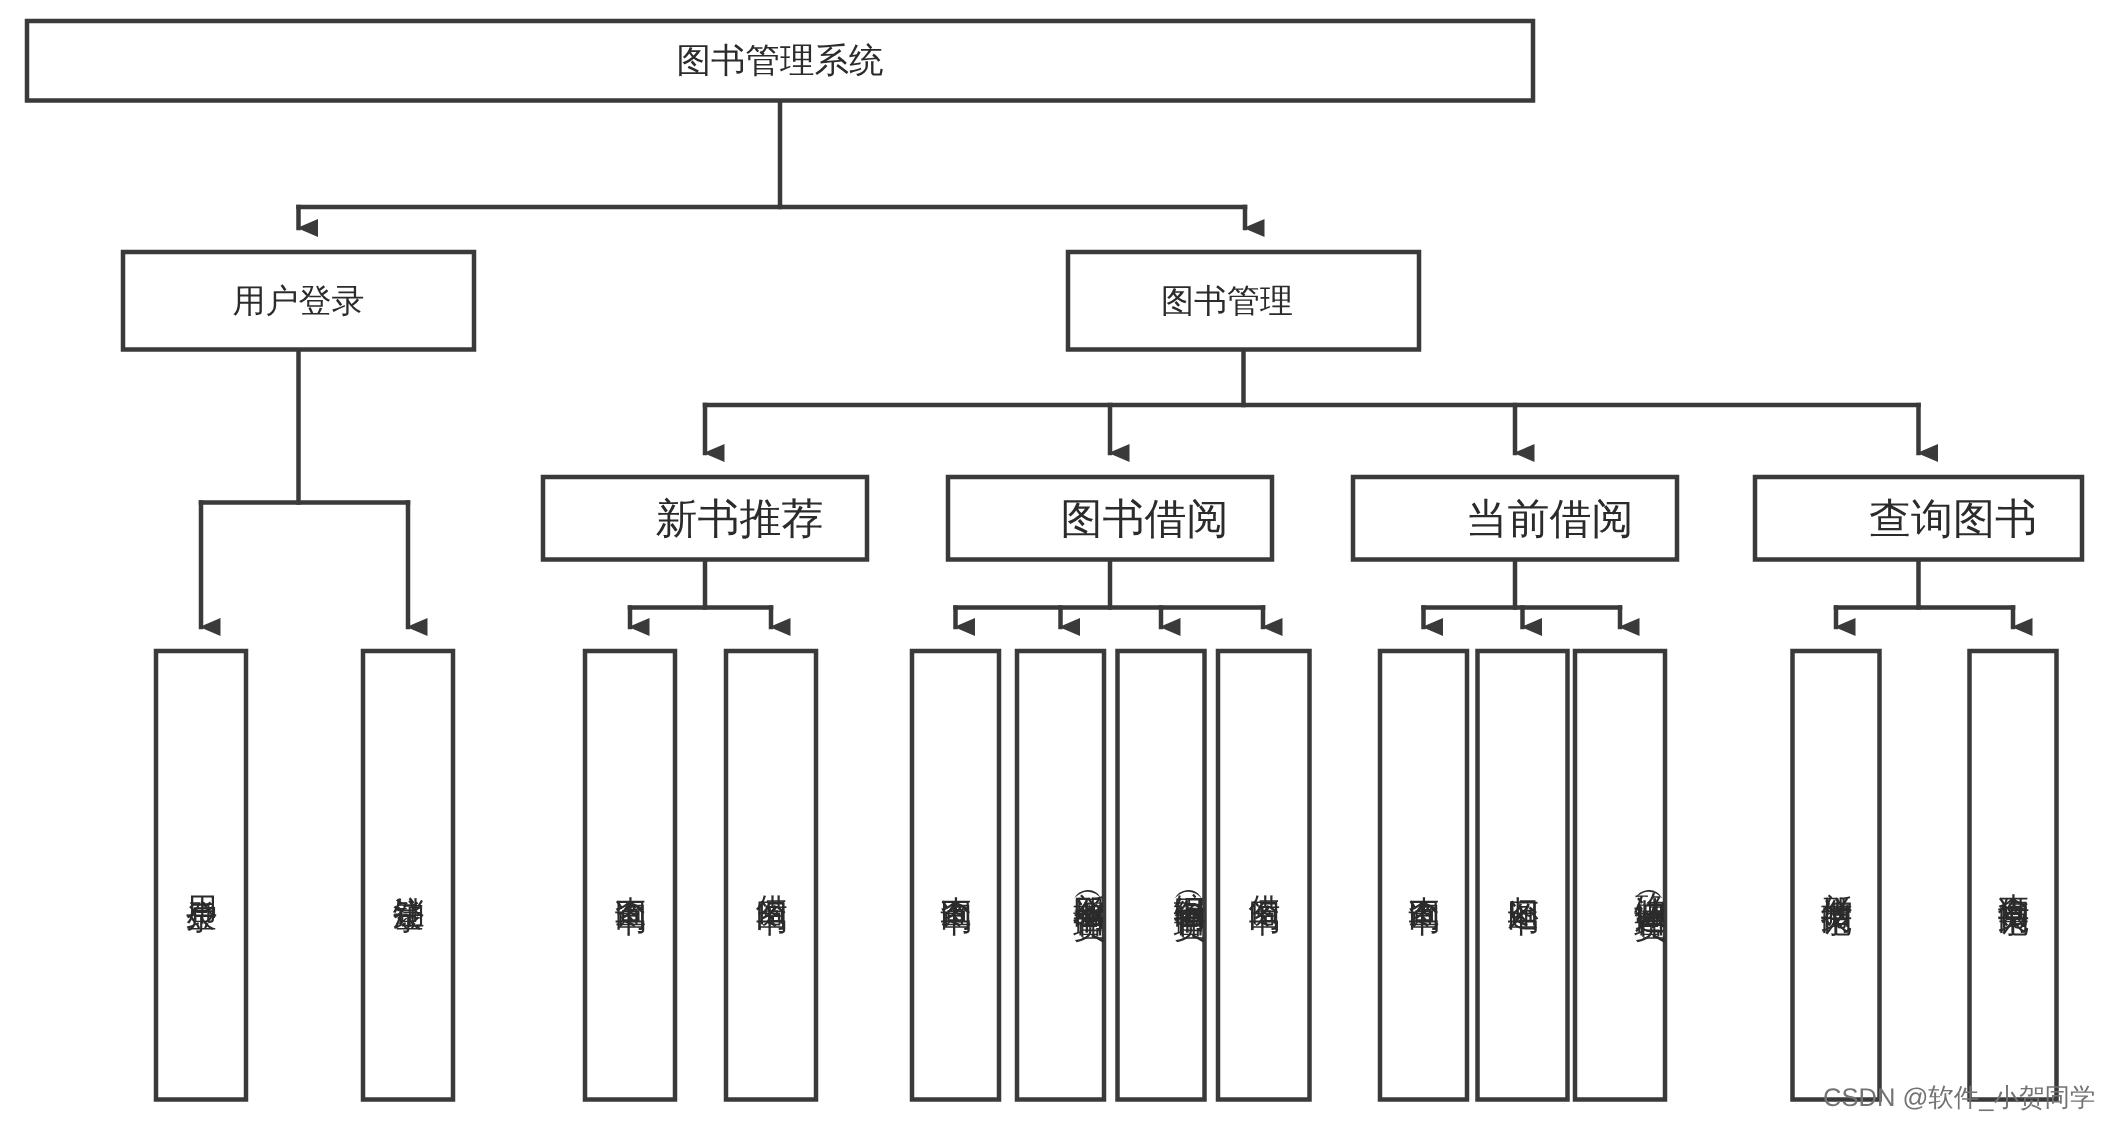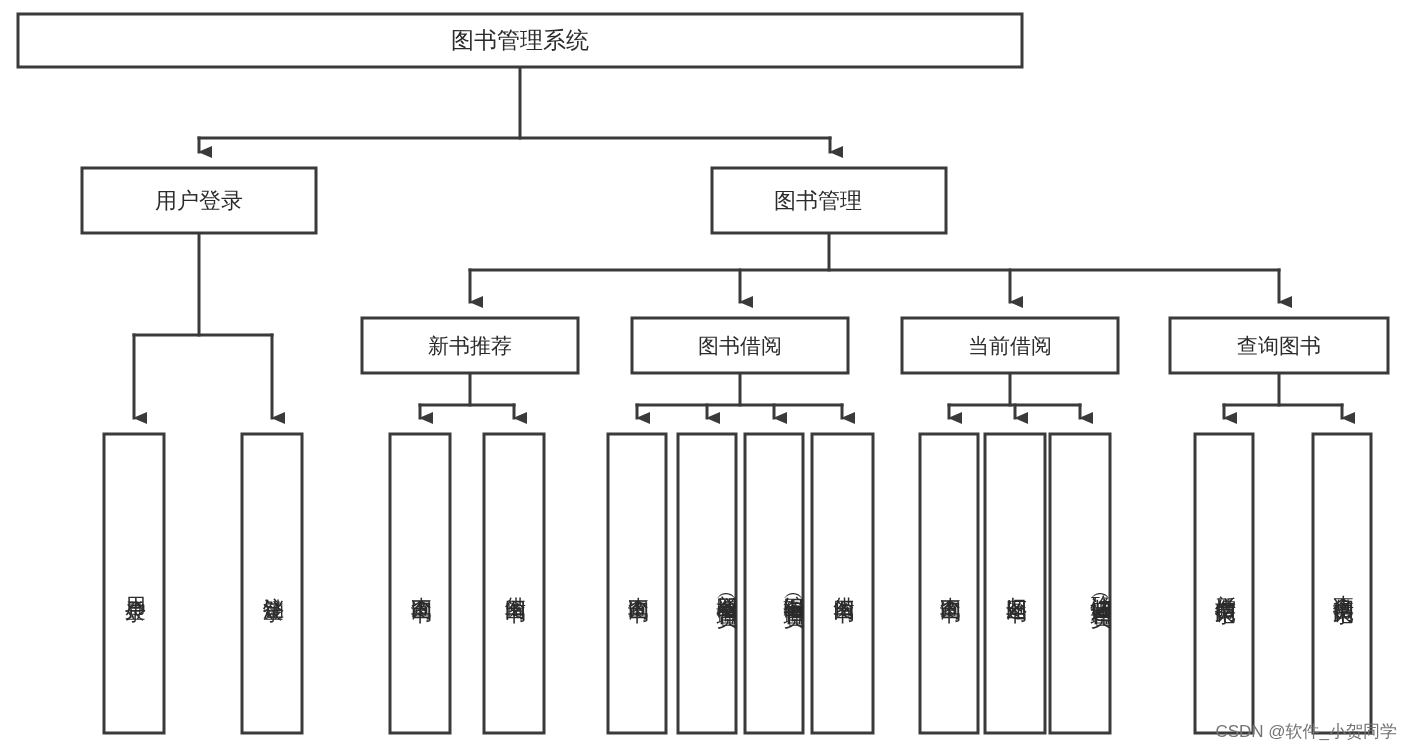--- a/index.html
+++ b/index.html
@@ -3,25 +3,25 @@
 <meta charset="utf-8">
 <style>
   html,body{margin:0;padding:0;background:#ffffff;}
   body{width:1405px;height:747px;overflow:hidden;font-family:"Liberation Sans","DejaVu Sans",sans-serif;}
   #diagram-root{position:relative;width:1405px;height:747px;background:#fff;}
   svg#tree-canvas{position:absolute;left:0;top:0;width:1405px;height:747px;}
   .box-rect{fill:#ffffff;stroke:#3a3a3a;stroke-width:3;}
   .conn{stroke:#3a3a3a;stroke-width:3;fill:none;stroke-linecap:square;}
   .arrow-head{fill:#3a3a3a;}
   .node-label{position:absolute;display:flex;align-items:center;justify-content:center;
-      color:#2b2b2b;font-family:Liberation Mono, monospace;
+      color:#2b2b2b;font-family:Liberation Sans, sans-serif;
       text-align:center;pointer-events:none;border-radius:22px;}
   .lvl1-label{font-size:23px;}
   .lvl2-label{font-size:22px;}
-  .lvl3-label{font-size:21px;}
+  .lvl3-label{font-size:28px;padding-left:23px;}
   .leaf-label{font-size:21px;writing-mode:vertical-rl;text-orientation:upright;
       letter-spacing:2px;line-height:1;}
   .leaf-label.align-top{align-items:flex-start;padding-top:6px;box-sizing:border-box;}
   .watermark{position:absolute;right:8px;bottom:4px;font-size:17px;color:#737373;
       font-family:"Liberation Sans","DejaVu Sans",sans-serif;white-space:nowrap;}
 </style>
 </head>
 <body>
 
 <div id="diagram-root">

